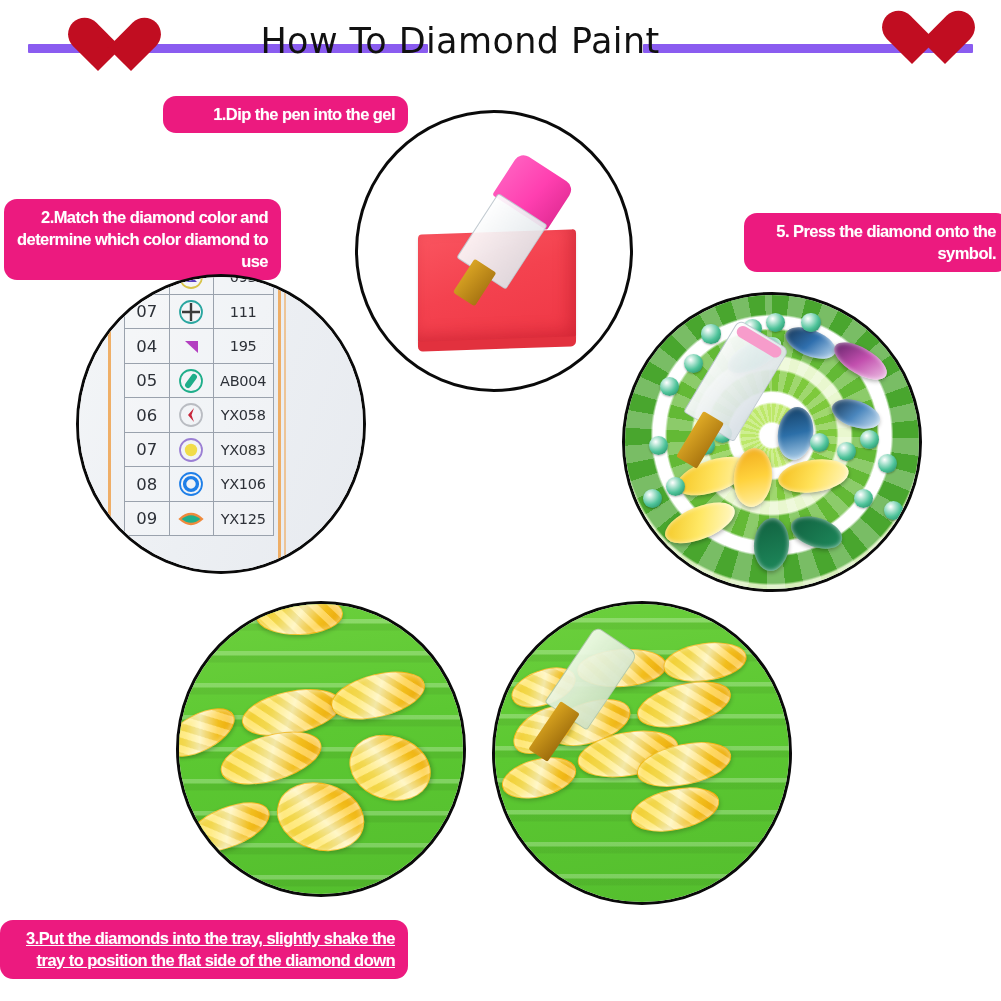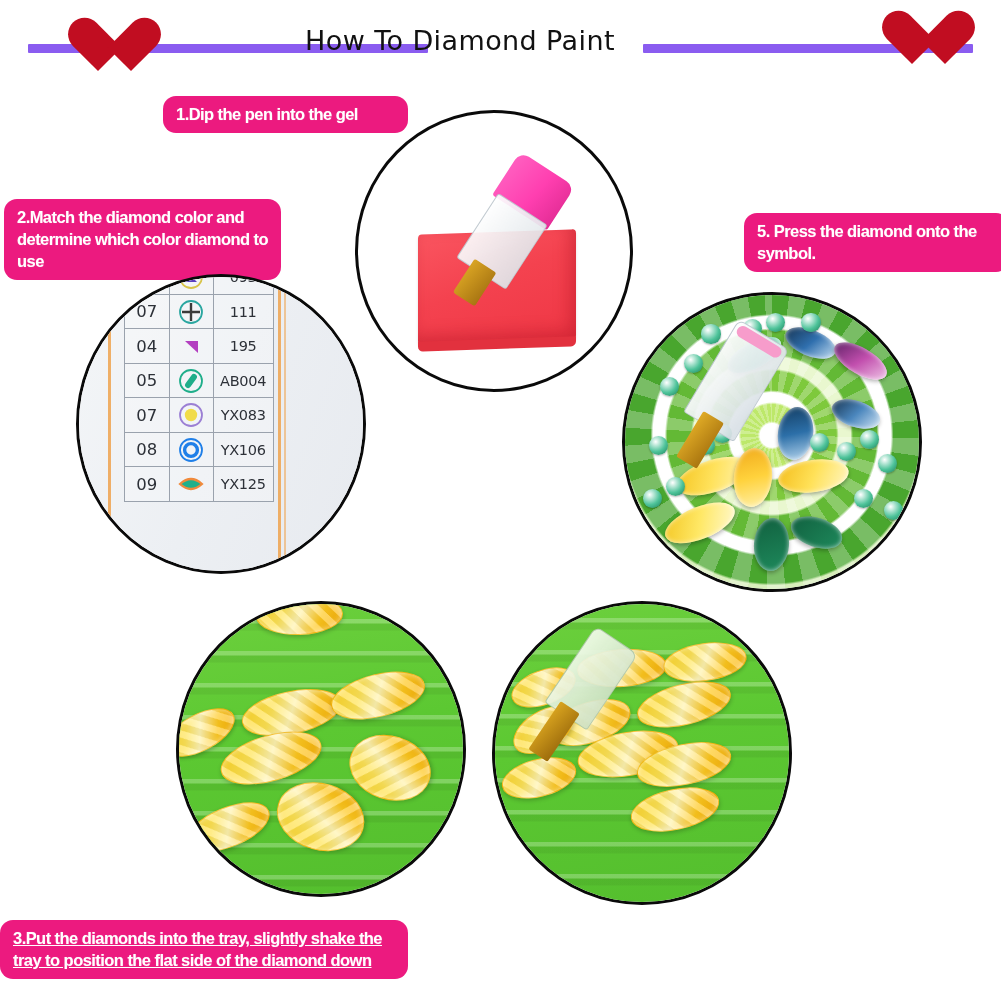--- a/index.html
+++ b/index.html
@@ -17,21 +17,21 @@
   .header{position:absolute;left:0;top:0;width:1001px;height:86px;}
   .rule{
     position:absolute;top:44px;height:9px;border-radius:1px;
     background:#8a5cf0;
   }
   .rule.left{left:28px;width:400px;}
   .rule.right{right:28px;width:330px;}
   .title{
     position:absolute;left:0;top:19px;width:920px;text-align:center;
     font-family:"DejaVu Sans", sans-serif;
-    font-size:27px;font-weight:400;color:#111;letter-spacing:.4px;
+    font-size:35px;font-weight:400;color:#111;letter-spacing:.4px;
     line-height:44px;white-space:nowrap;
   }
   .heart{position:absolute;width:64px;height:60px;}
   .heart span, .heart span::before, .heart span::after{
     display:block;position:absolute;
   }
   .heart span{width:64px;height:60px;}
   .heart span::before,.heart span::after{
     content:"";width:33px;height:52px;border-radius:18px 18px 0 0;
     background:#c10d21;top:2px;
@@ -48,20 +48,21 @@
     border-radius:13px;
     color:#ffffff;
     font-family:"Liberation Sans", sans-serif;
     font-weight:700;
     font-size:16.5px;
     line-height:22px;
     padding:7px 13px 8px 13px;
     box-sizing:border-box;
     letter-spacing:-0.55px;
     text-shadow:0 0 1px rgba(255,255,255,.35);
+    text-align:right;
   }
   #pill1{left:163px;top:96px;width:245px;}
   #pill2{left:4px;top:199px;width:277px;}
   #pill5{left:744px;top:213px;width:265px;}
   #pill3{left:0px;top:920px;width:408px;text-decoration:underline;}
   #pill4{left:570px;top:921px;width:388px;}
 
   
   .circle{
     position:absolute;border-radius:50%;
@@ -280,20 +281,30 @@
               </tr>
               <tr>
                 <td class="num">05</td>
                 <td class="sym">
                   <div class="symwrap"><svg viewBox="0 0 26 26" width="26" height="26">
                       <circle cx="13" cy="13" r="11" fill="none" stroke="#1fae8a" stroke-width="1.8"></circle>
                       <rect x="10" y="5" width="6" height="16" rx="3" fill="#1fae8a" transform="rotate(36 13 13)"></rect>
                     </svg></div>
                 </td>
                 <td class="code">AB004</td>
+              </tr>
+              <tr>
+                <td class="num">06</td>
+                <td class="sym">
+                  <div class="symwrap"><svg viewBox="0 0 26 26" width="26" height="26">
+                      <circle cx="13" cy="13" r="11" fill="none" stroke="#b9bcc2" stroke-width="1.8"></circle>
+                      <path d="M16 6 L10 13 L16 20 L13.5 13 Z" fill="#c8263a"></path>
+                    </svg></div>
+                </td>
+                <td class="code">YX058</td>
               </tr>
               <tr>
                 <td class="num">07</td>
                 <td class="sym">
                   <div class="symwrap"><svg viewBox="0 0 26 26" width="26" height="26">
                       <circle cx="13" cy="13" r="11" fill="none" stroke="#9b7fd4" stroke-width="1.8"></circle>
                       <circle cx="13" cy="13" r="6.2" fill="#f1dc4a"></circle>
                     </svg></div>
                 </td>
                 <td class="code">YX083</td>

